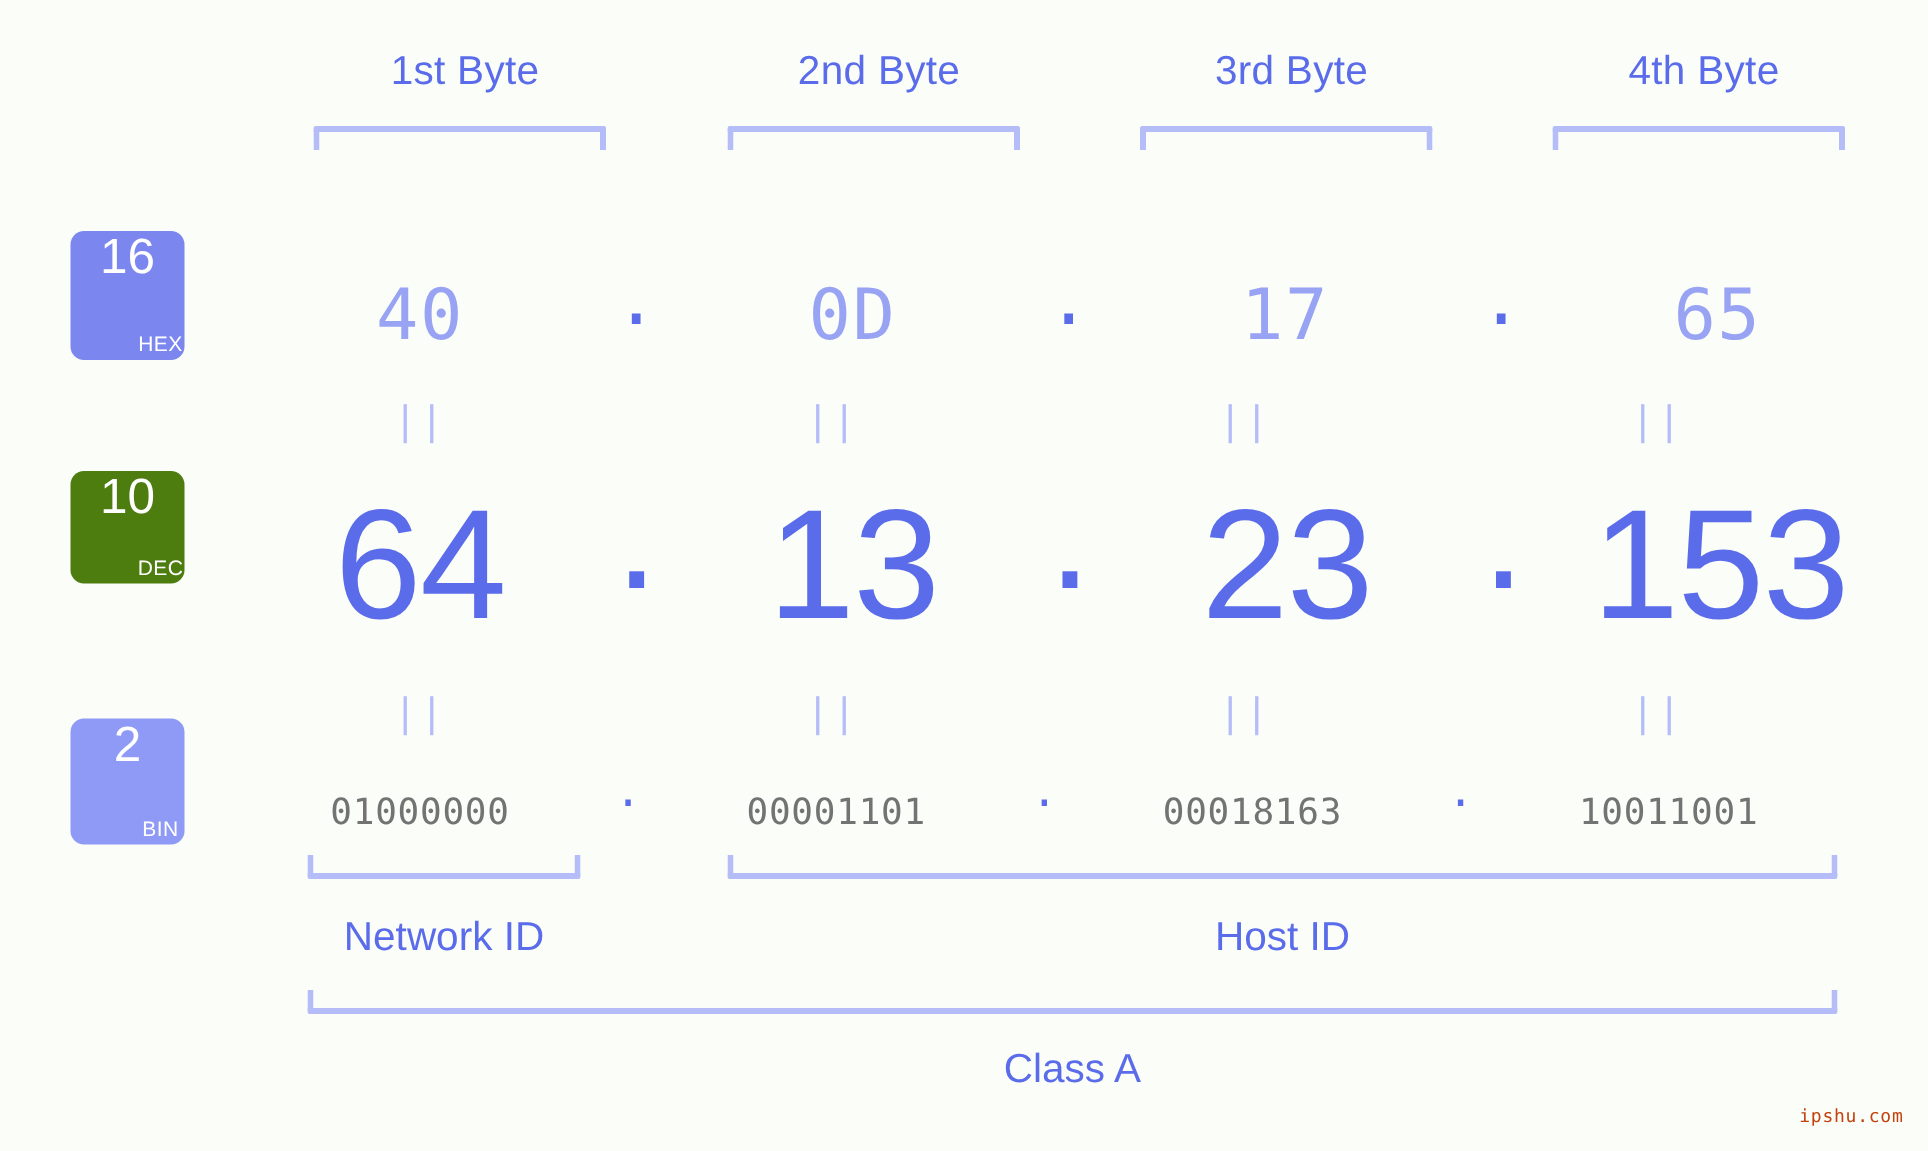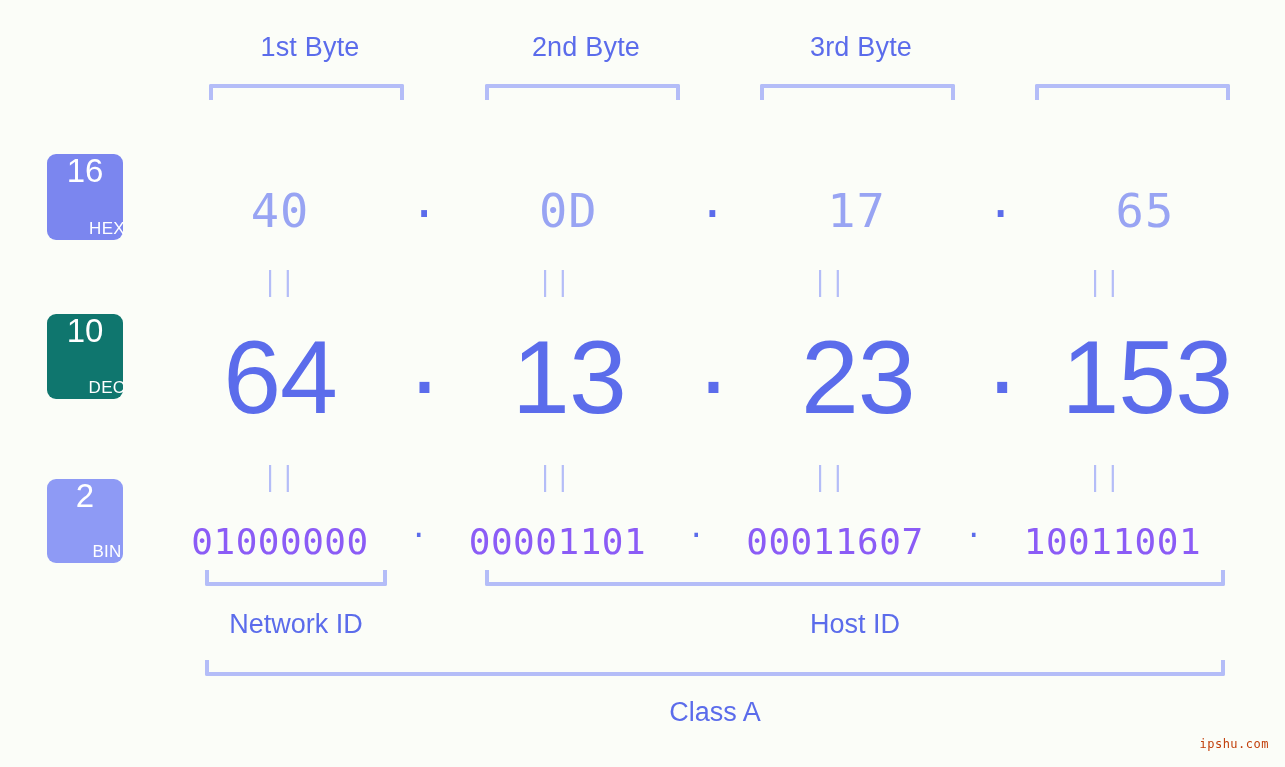--- a/index.html
+++ b/index.html
@@ -66,28 +66,28 @@
     align-items: center;
     justify-content: space-between;
     font-family: "Liberation Sans", sans-serif;
   }
   .badge .num {
     font-size: 33px;
     line-height: 34px;
     font-weight: 400;
   }
   .badge .lbl {
-    font-size: 17px;
+    font-size: 14px;
     line-height: 22px;
     font-weight: 400;
     letter-spacing: 0.3px;
     margin-left: 44px;
   }
   #badge-hex { top: 154px; height: 86px; background: #7b86ef; }
-  #badge-dec { top: 314px; height: 85px; background: #0f766e; }
+  #badge-dec { top: 314px; height: 75px; background: #4d7c0f; }
   #badge-bin { top: 479px; height: 84px; background: #8e9af5; }
 
   
   .row {
     position: absolute;
     left: 150px;
     width: 1100px;
     display: flex;
     align-items: center;
   }
@@ -132,22 +132,22 @@
     font-family: "Liberation Sans", sans-serif;
     font-size: 104px;
     color: #5b6ceb;
     line-height: 118px;
   }
 
   
   #row-bin { top: 496px; height: 50px; }
   #row-bin .cell {
     font-family: "DejaVu Sans Mono", monospace;
-    font-size: 36px;
-    color: #8b5cf6;
+    font-size: 24px;
+    color: #737373;
     letter-spacing: 0.5px;
   }
   #row-bin .sep {
     font-family: "DejaVu Sans Mono", monospace;
     font-size: 29px;
     color: #5b6ceb;
     position: relative;
     top: 6px;
   }
 
@@ -211,20 +211,21 @@
   }
 </style>
 </head>
 <body>
 
 <div id="stage">
 
   <div class="byte-label" style="left:180px;">1st Byte</div>
   <div class="byte-label" style="left:456px;">2nd Byte</div>
   <div class="byte-label" style="left:731px;">3rd Byte</div>
+  <div class="byte-label" style="left:1006px;">4th Byte</div>
 
   <div class="bracket-down" style="left:209px;  width:195px;"></div>
   <div class="bracket-down" style="left:485px;  width:195px;"></div>
   <div class="bracket-down" style="left:760px;  width:195px;"></div>
   <div class="bracket-down" style="left:1035px; width:195px;"></div>
 
   <div class="badge" id="badge-hex">
     <span class="num">16</span>
     <span class="lbl">HEX</span>
   </div>
@@ -275,21 +276,21 @@
     <div class="cell"><span class="eqmark">||</span></div>
     <div class="sep"></div>
     <div class="cell"><span class="eqmark">||</span></div>
   </div>
 
   <div class="row" id="row-bin">
     <div class="cell">01000000</div>
     <div class="sep">.</div>
     <div class="cell">00001101</div>
     <div class="sep">.</div>
-    <div class="cell">00011607</div>
+    <div class="cell">00018163</div>
     <div class="sep">.</div>
     <div class="cell">10011001</div>
   </div>
 
   <div class="bracket-up" style="left:205px; width:182px; top:570px;"></div>
   <div class="bracket-up" style="left:485px; width:740px; top:570px;"></div>
 
   <div class="id-label" style="left:485px; width:740px;">Host ID</div>
   <div class="id-label" style="left:205px; width:182px;">Network ID</div>
 

